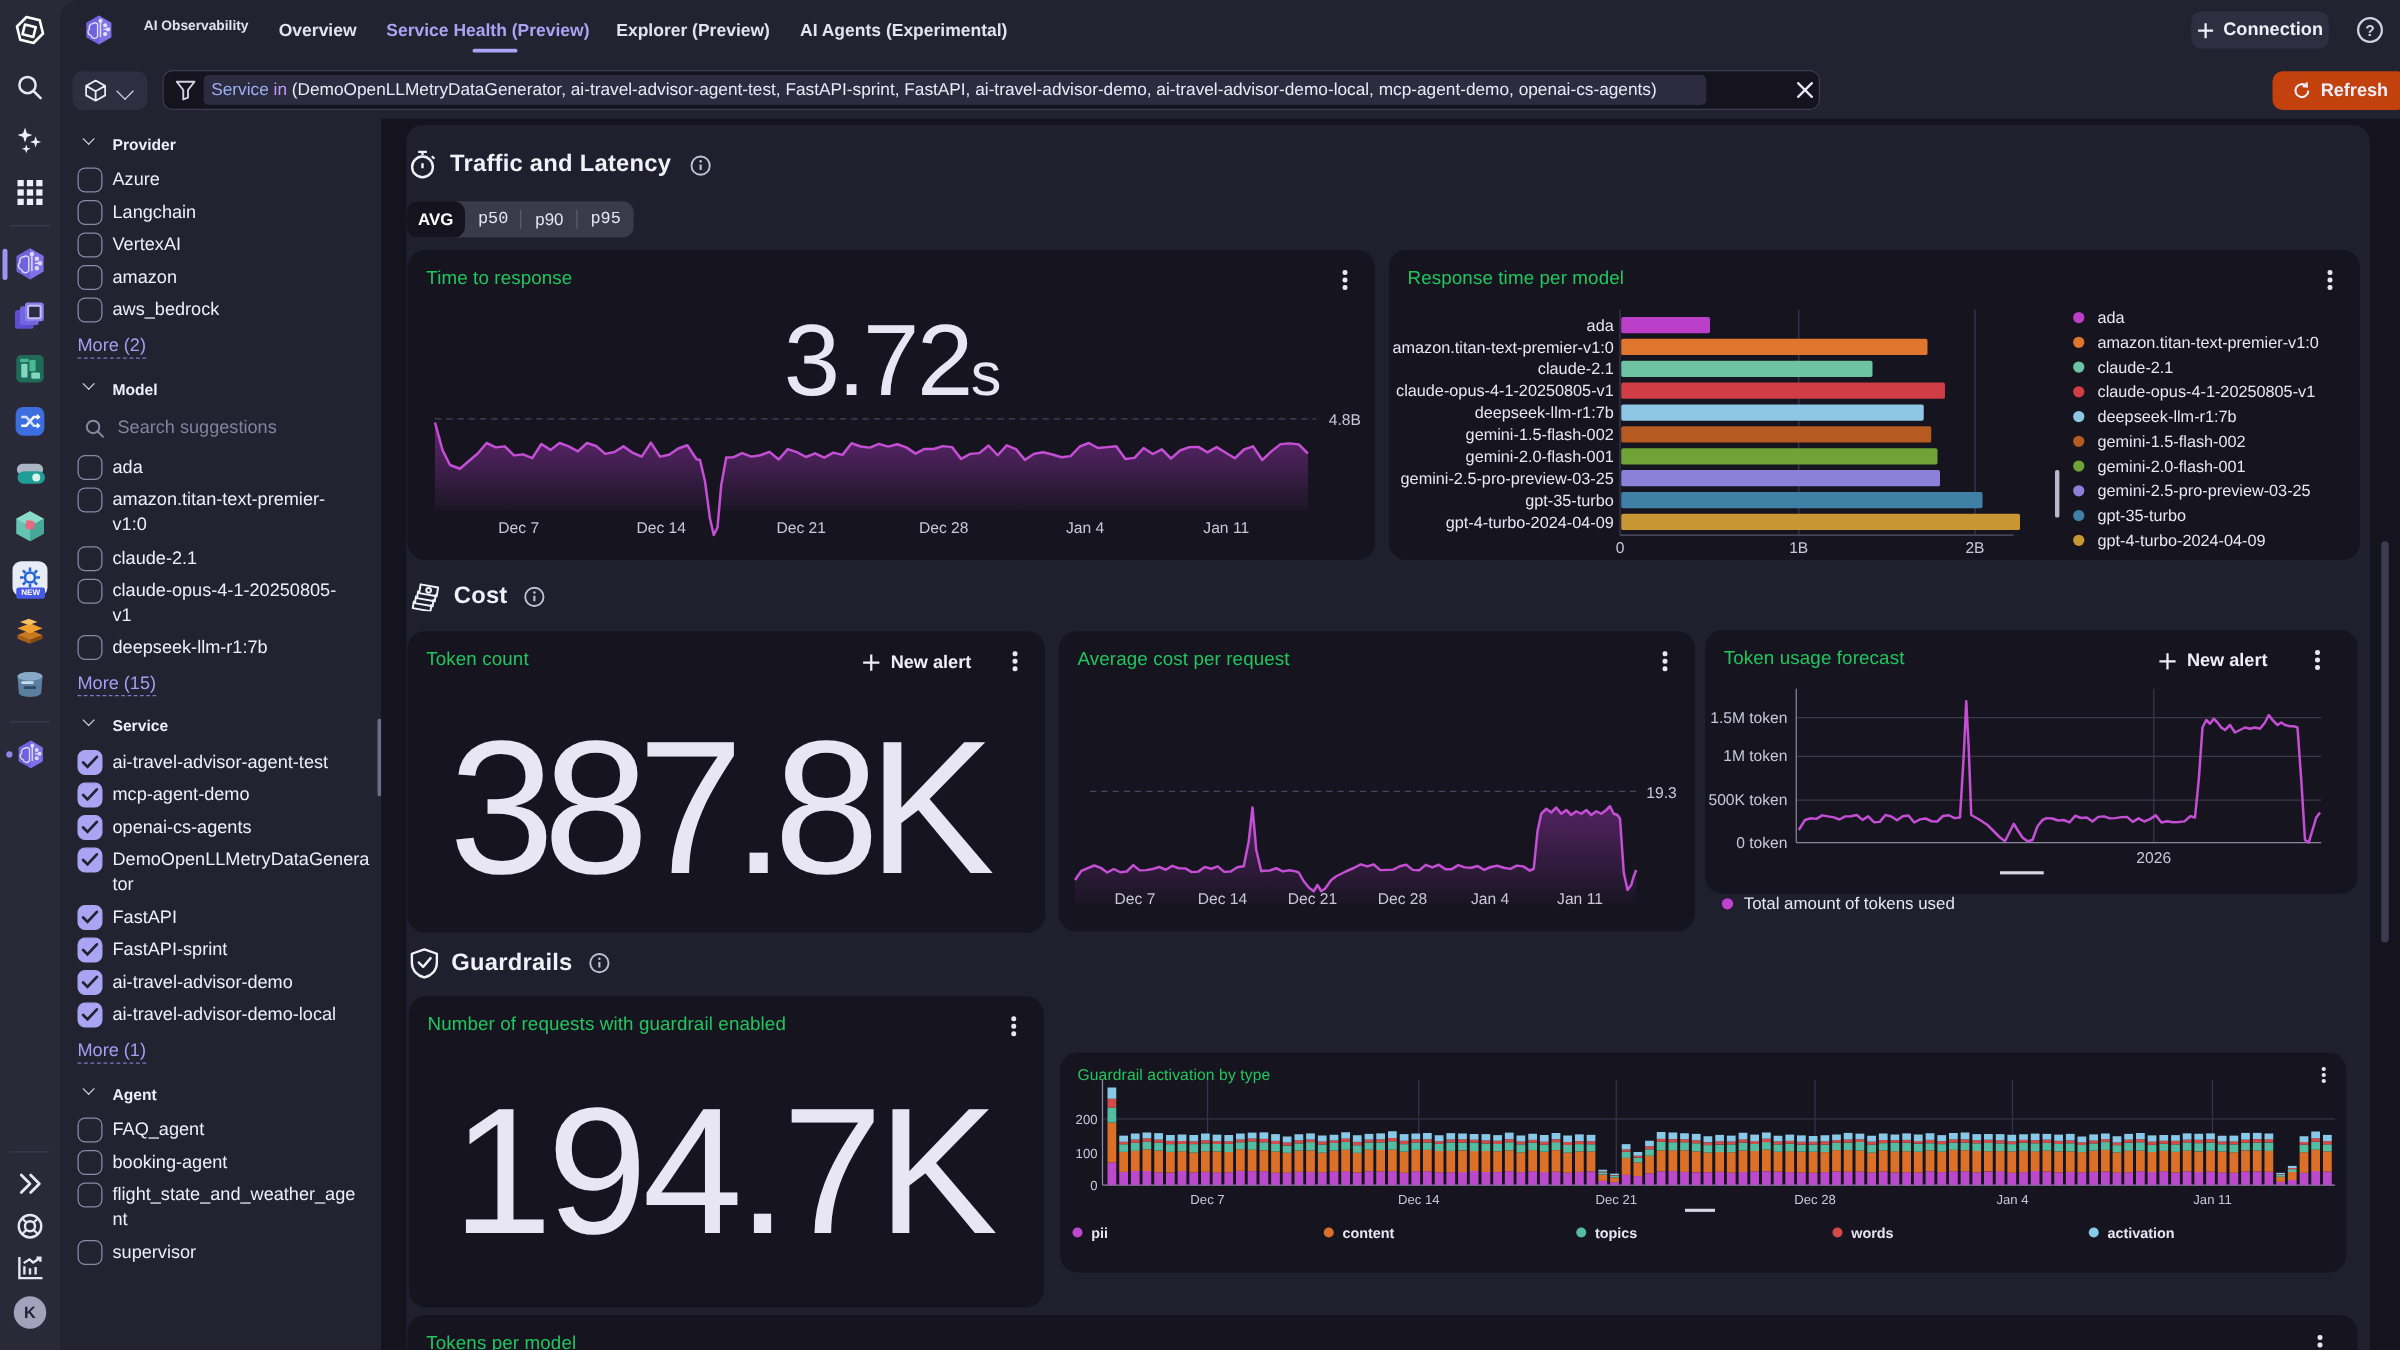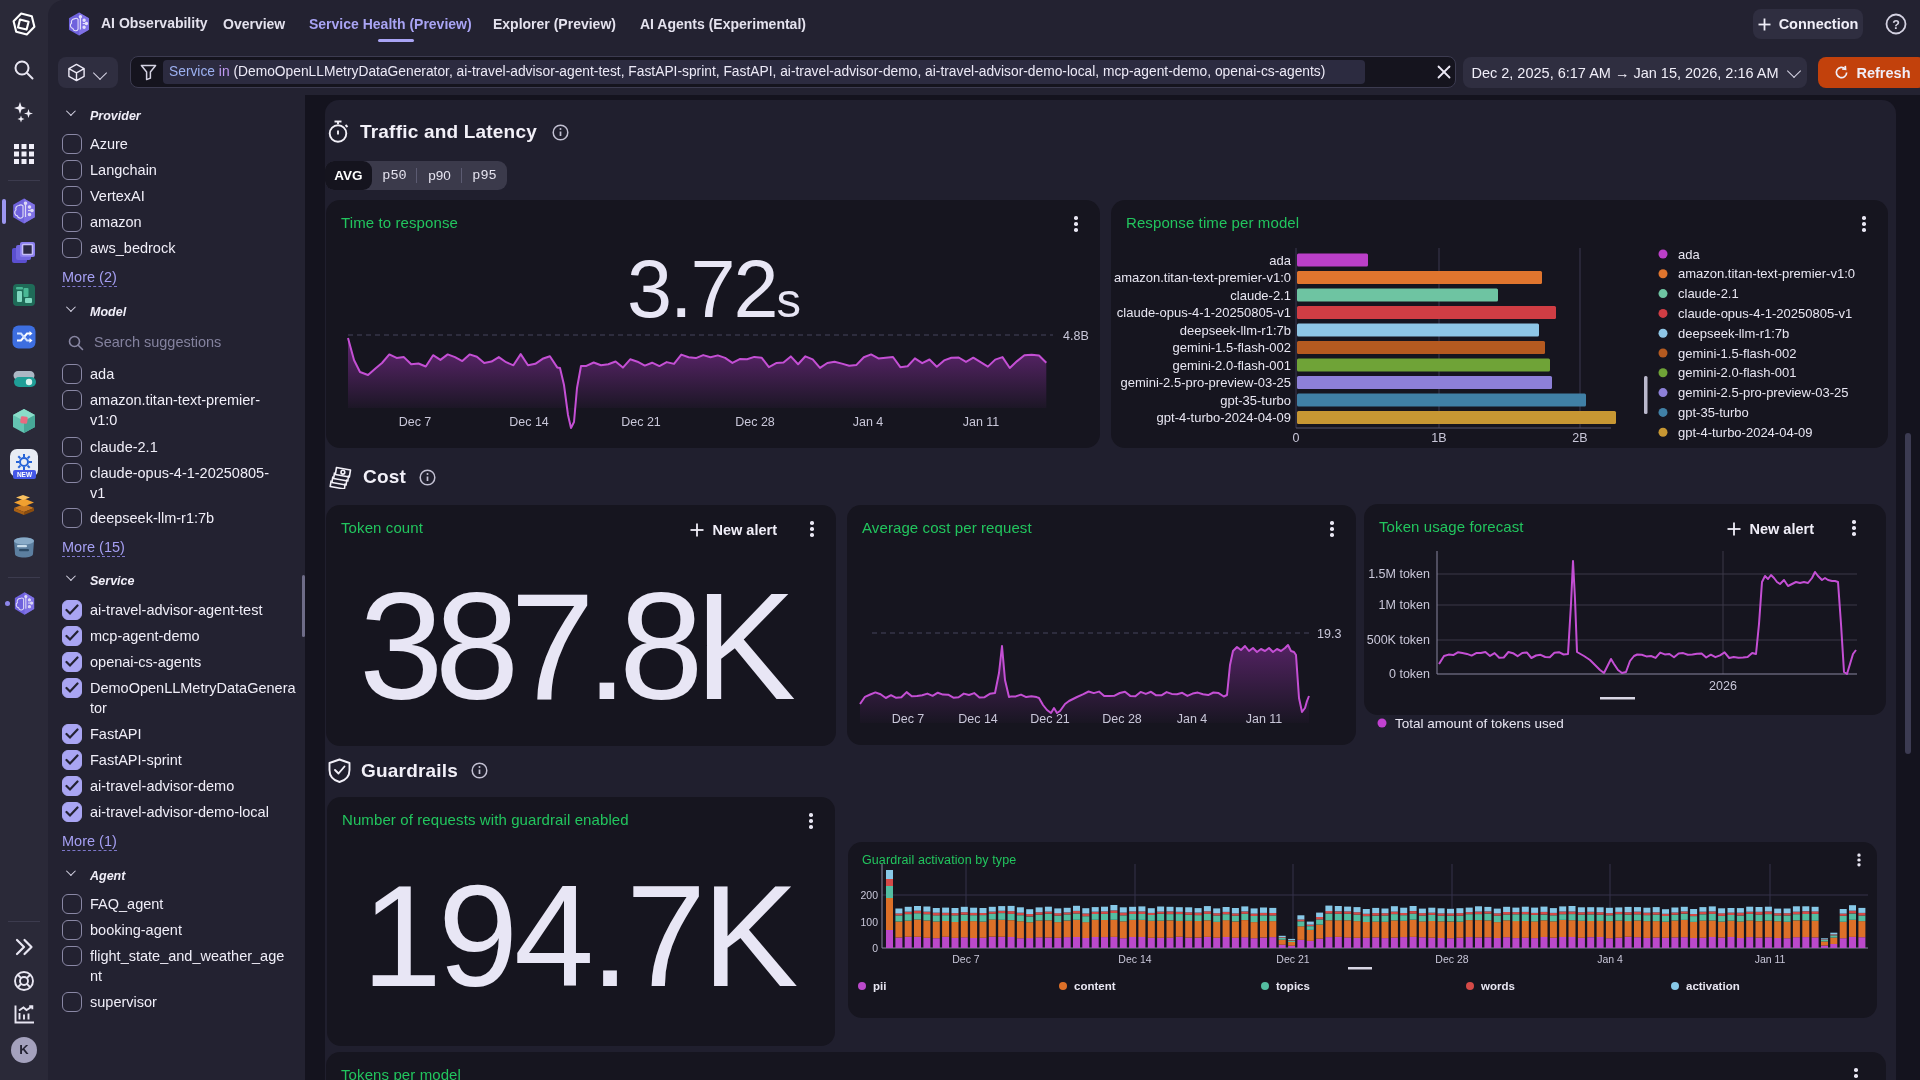--- a/index.html
+++ b/index.html
@@ -16,21 +16,21 @@
 .bignum { position:absolute; width:100%; text-align:center; color:#e8e6f5; font-weight:400; letter-spacing:-2px; }
 .newalert { position:absolute; top:13px; height:24px; color:#f0eef8; font-size:14.5px; font-weight:700; display:flex; align-items:center; gap:9px; }
 .shead { position:absolute; display:flex; align-items:center; gap:10px; color:#f2f0f8;justify-content:flex-end; }
 .shead .t { font-size:19px; font-weight:700; letter-spacing:.2px; }
 .axlab { font-size:12.5px; fill:#c9c7d9; font-family:"Liberation Sans",sans-serif; }
 .navtab { font-size:14px; font-weight:700; color:#e4e2ee; }
 .chk { position:absolute; left:14px; width:20px; height:20px; border:1.5px solid #8a88a5; border-radius:6px; }
 .chk.on { background:#a9a5f3; border-color:#a9a5f3; }
 .chk.on svg { position:absolute; left:2px; top:3px; }
 .flbl { position:absolute; left:42px; font-size:14.5px; color:#f0eef8; line-height:20px; }
-.fhead { position:absolute; left:42px; font-size:12.5px; font-weight:700; color:#f0eef8;font-style:italic; }
+.fhead { position:absolute; left:42px; font-size:12.5px; font-weight:700; color:#f0eef8; }
 .fmore { position:absolute; left:14px; font-size:14.5px; color:#a59ff2; border-bottom:1.5px dashed #7d77c9; padding-bottom:1px; }
 .chev { width:10px; height:10px; border-right:1.8px solid #d6d4e4; border-bottom:1.8px solid #d6d4e4; transform:rotate(45deg); }
 </style>
 </head>
 <body>
 <div id="rail">
 
   <svg class="abs" style="left:11px;top:11px" width="26" height="26" viewBox="0 0 26 26">
       <g fill="none" stroke="#ffffff" stroke-width="2.1" stroke-linejoin="round">
         <path d="M10.2 2.6 L20.8 5.2 L23.4 15.8 L15.8 23.4 L5.2 20.8 L2.6 10.2 Z"></path>
@@ -193,21 +193,21 @@
       <g stroke="#e4e0fa" stroke-width="1.2" fill="none">
         <path d="M9 8.5 a3.2 3.2 0 0 0 -3 4.4 a3.4 3.4 0 0 0 1.4 6 a3 3 0 0 0 5.6 .7 L13 8.9 a3 3 0 0 0 -4 -.4Z"></path>
         <line x1="15.5" y1="7.5" x2="15.5" y2="20"></line>
         <circle cx="15.5" cy="6.2" r="1.2" fill="#e4e0fa"></circle>
         <circle cx="19.5" cy="10" r="1.2" fill="#e4e0fa"></circle>
         <line x1="18" y1="13.5" x2="21" y2="13.5"></line>
         <circle cx="22" cy="13.5" r="1.2" fill="#e4e0fa"></circle>
         <circle cx="19.5" cy="17.5" r="1.2" fill="#e4e0fa"></circle>
       </g>
     </svg>
-  <div class="abs navtab" style="left:53px;top:15px;font-size:14px">AI Observability</div>
+  <div class="abs navtab" style="left:67px;top:15px;font-size:11px">AI Observability</div>
   <div class="abs navtab" style="left:175px;top:16px">Overview</div>
   <div class="abs navtab" style="left:261px;top:16px;color:#a9a4f4">Service Health (Preview)</div>
   <div class="abs" style="left:330px;top:39px;width:36px;height:3px;background:#a9a4f4;border-radius:2px"></div>
   <div class="abs navtab" style="left:445px;top:16px">Explorer (Preview)</div>
   <div class="abs navtab" style="left:592px;top:16px">AI Agents (Experimental)</div>
   <div class="abs" style="left:1705px;top:9px;width:110px;height:30px;background:#2f2e40;border-radius:8px;color:#f0eef8;font-size:14.5px;font-weight:700;display:flex;align-items:center;justify-content:center;gap:8px"><svg width="13" height="13" viewBox="0 0 13 13">
         <g stroke="#f0eef8" stroke-width="1.8">
           <line x1="6.5" y1="0.5" x2="6.5" y2="12.5"></line>
           <line x1="0.5" y1="6.5" x2="12.5" y2="6.5"></line>
         </g>
@@ -226,21 +226,20 @@
   <svg class="abs" style="left:92px;top:64px" width="17" height="17" viewBox="0 0 18 18">
       <path d="M1.5 1.5 L16.5 1.5 L11 8.5 L11 15 L7 16.5 L7 8.5 Z" fill="none" stroke="#d4d2e2" stroke-width="1.6" stroke-linejoin="round"></path>
     </svg>
   <div class="abs" style="left:115px;top:60px;width:1202px;height:24px;background:#2c2b40;border-radius:4px;font-size:13.8px;line-height:24px;padding-left:6px;color:#ece9f6;white-space:nowrap;overflow:hidden"><span style="color:#9cb0f0">Service</span> <span style="color:#c09af2">in</span> (DemoOpenLLMetryDataGenerator, ai-travel-advisor-agent-test, FastAPI-sprint, FastAPI, ai-travel-advisor-demo, ai-travel-advisor-demo-local, mcp-agent-demo, openai-cs-agents)</div>
   <svg class="abs" style="left:1389px;top:65px" width="14" height="14" viewBox="0 0 14 14">
       <g stroke="#ece9f6" stroke-width="1.8" stroke-linecap="round">
         <line x1="1.5" y1="1.5" x2="12.5" y2="12.5"></line>
         <line x1="12.5" y1="1.5" x2="1.5" y2="12.5"></line>
       </g>
     </svg>
-  <div class="abs" style="left:1415px;top:57px;width:344px;height:31px;background:#2f2e40;border-radius:8px;color:#f0eef8;font-size:14.5px;display:flex;align-items:center;justify-content:center;gap:10px">Dec 2, 2025, 6:17 AM → Jan 15, 2026, 2:16 AM<span class="chev" style="margin-top:-4px"></span></div>
   <div class="abs" style="left:1770px;top:57px;width:108px;height:31px;background:#c2410c;border-radius:8px;color:#f0eef8;font-size:14.5px;font-weight:700;display:flex;align-items:center;justify-content:center;gap:8px"><svg width="15" height="15" viewBox="0 0 16 16">
         <path d="M13.5 8 a5.5 5.5 0 1 1 -1.6 -3.9" fill="none" stroke="#f0eef8" stroke-width="1.8"></path>
         <path d="M12 1 L12.3 4.6 L8.7 4.3" fill="none" stroke="#f0eef8" stroke-width="1.8"></path>
       </svg>Refresh</div>
 <div class="abs" style="left:0;top:0;width:257px;height:1080px">
 <div class="abs" style="left:18px;top:109px;width:9px;height:9px">
         <div class="chev" style="width:7px;height:7px;border-width:1.6px;transform:rotate(45deg) translate(0,-2px)"></div>
       </div>
 <div class="abs fhead" style="top:109px">Provider</div>
 <div class="chk" style="top:134px"></div>

